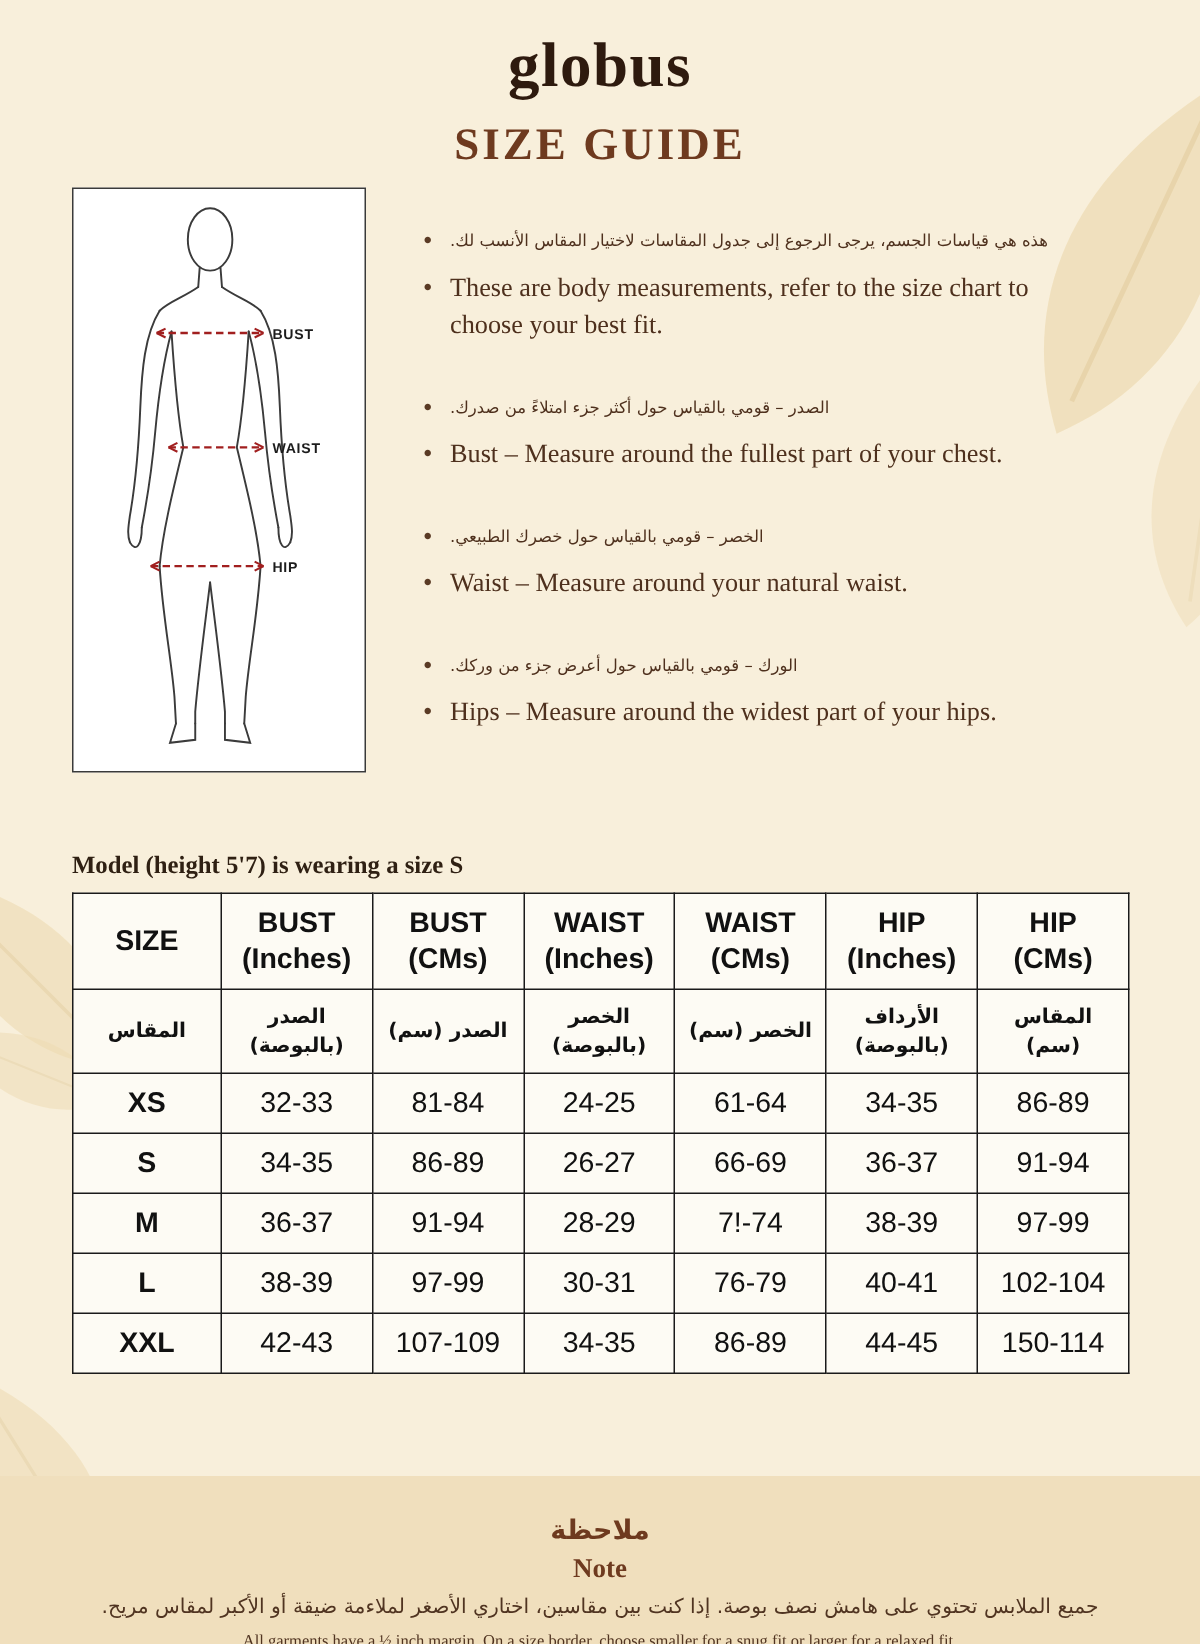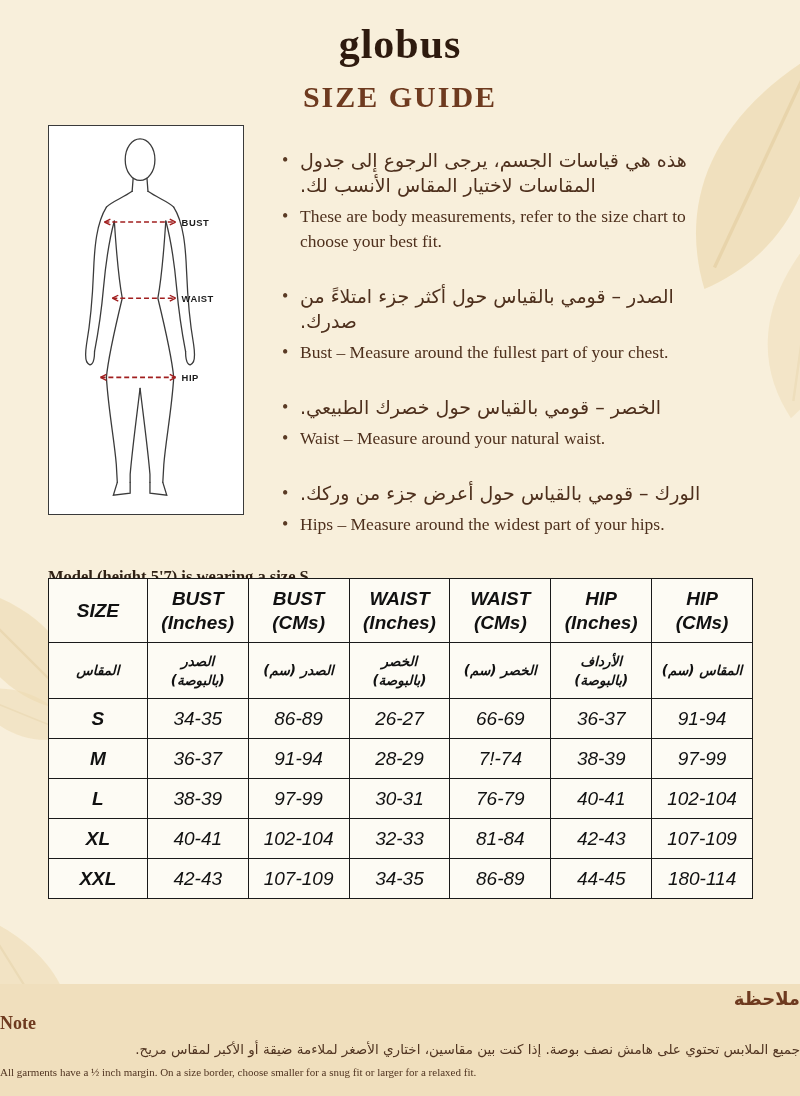--- a/index.html
+++ b/index.html
@@ -37,47 +37,47 @@
 
   
   .instructions{
     position:absolute;left:282px;top:148px;width:452px;z-index:1;
     display:flex;flex-direction:column;gap:30px;
   }
   .inst-group{display:flex;flex-direction:column;gap:6px;}
   .line{display:flex;align-items:flex-start;}
   .dot{width:18px;flex:0 0 18px;color:#5a3a24;font-size:18px;line-height:25px;}
   .txt{flex:1;line-height:25px;color:var(--ink,#4e301d);}
-  .txt.ar{font-family:"DejaVu Sans",sans-serif;font-size:19px;text-align:left;}
+  .txt.ar{font-family:"DejaVu Sans",sans-serif;font-size:11px;text-align:left;}
   .txt.en{font-family:"Liberation Serif",serif;font-size:17.5px;}
 
   
   .model-note{position:absolute;left:48px;top:531px;z-index:1;color:#2f2013;}
   .model-note .ar{font-family:"DejaVu Sans",sans-serif;font-size:15.5px;text-align:left;line-height:24px;}
   .model-note .en{font-family:"Liberation Serif",serif;font-size:16.5px;font-weight:700;line-height:24px;margin-top:34px;}
 
   
   table.size-table{
-    position:absolute;left:48px;top:578px;width:705px;z-index:1;
+    position:absolute;left:48px;top:595px;width:705px;z-index:1;
     border-collapse:collapse;background:#fdfbf4;
-    font-family:"Liberation Sans",sans-serif;color:#111;font-style:italic;
+    font-family:"Liberation Sans",sans-serif;color:#111;
   }
   .size-table th,.size-table td{border:1px solid #1a1a1a;text-align:center;vertical-align:middle;}
   .size-table thead tr.en-head th{height:64px;font-size:19px;font-weight:700;line-height:1.25;}
   .size-table thead tr.en-head th span{display:block;}
   .size-table thead tr.ar-head th{height:56px;font-family:"DejaVu Sans",sans-serif;font-size:13.5px;font-weight:700;line-height:1.35;padding:2px 4px;}
   .size-table tbody td{height:40px;font-size:19px;}
   .size-table tbody td.size{font-weight:700;}
   .size-table col.c-size{width:99px;}
   .size-table col.c{width:101px;}
 
   
   .note-band{
     position:absolute;left:0;bottom:0;width:800px;height:112px;
-    background:var(--band,#f0dfbd);z-index:1;padding-top:2px;
+    background:var(--band,#f0dfbd);text-align:center;z-index:1;padding-top:24px;
   }
   .note-title-ar{font-family:"DejaVu Sans",sans-serif;font-size:18px;font-weight:700;color:var(--heading,#6e3a1f);line-height:25px;}
   .note-title-en{font-family:"Liberation Serif",serif;font-size:18px;font-weight:700;color:var(--heading,#6e3a1f);line-height:24px;}
   .note-body-ar{font-family:"DejaVu Sans",sans-serif;font-size:13.5px;color:#503421;line-height:24px;margin-top:2px;}
   .note-body-en{font-family:"Liberation Serif",serif;font-size:11px;color:#503421;line-height:22px;}
 
   .leaf-shape{fill:#eedbb2;}
   .leaf-vein{stroke:#e2ca98;fill:none;stroke-width:2;}
 </style>
 </head>
@@ -248,20 +248,29 @@
         <th dir="rtl">الصدر (بالبوصة)</th>
         <th dir="rtl">الصدر (سم)</th>
         <th dir="rtl">الخصر (بالبوصة)</th>
         <th dir="rtl">الخصر (سم)</th>
         <th dir="rtl">الأرداف (بالبوصة)</th>
         <th dir="rtl">المقاس (سم)</th>
       </tr>
     </thead>
     <tbody>
       <tr>
+        <td class="size">XS</td>
+        <td>32-33</td>
+        <td>81-84</td>
+        <td>24-25</td>
+        <td>61-64</td>
+        <td>34-35</td>
+        <td>86-89</td>
+      </tr>
+      <tr>
         <td class="size">S</td>
         <td>34-35</td>
         <td>86-89</td>
         <td>26-27</td>
         <td>66-69</td>
         <td>36-37</td>
         <td>91-94</td>
       </tr>
       <tr>
         <td class="size">M</td>
@@ -275,36 +284,27 @@
       <tr>
         <td class="size">L</td>
         <td>38-39</td>
         <td>97-99</td>
         <td>30-31</td>
         <td>76-79</td>
         <td>40-41</td>
         <td>102-104</td>
       </tr>
       <tr>
-        <td class="size">XL</td>
-        <td>40-41</td>
-        <td>102-104</td>
-        <td>32-33</td>
-        <td>81-84</td>
-        <td>42-43</td>
-        <td>107-109</td>
-      </tr>
-      <tr>
         <td class="size">XXL</td>
         <td>42-43</td>
         <td>107-109</td>
         <td>34-35</td>
         <td>86-89</td>
         <td>44-45</td>
-        <td>180-114</td>
+        <td>150-114</td>
       </tr>
     </tbody>
   </table>
 
   <footer class="note-band">
     <div class="note-title-ar" dir="rtl">ملاحظة</div>
     <div class="note-title-en">Note</div>
     <div class="note-body-ar" dir="rtl">جميع الملابس تحتوي على هامش نصف بوصة. إذا كنت بين مقاسين، اختاري الأصغر لملاءمة ضيقة أو الأكبر لمقاس مريح.</div>
     <div class="note-body-en">All garments have a ½ inch margin. On a size border, choose smaller for a snug fit or larger for a relaxed fit.</div>
   </footer>

